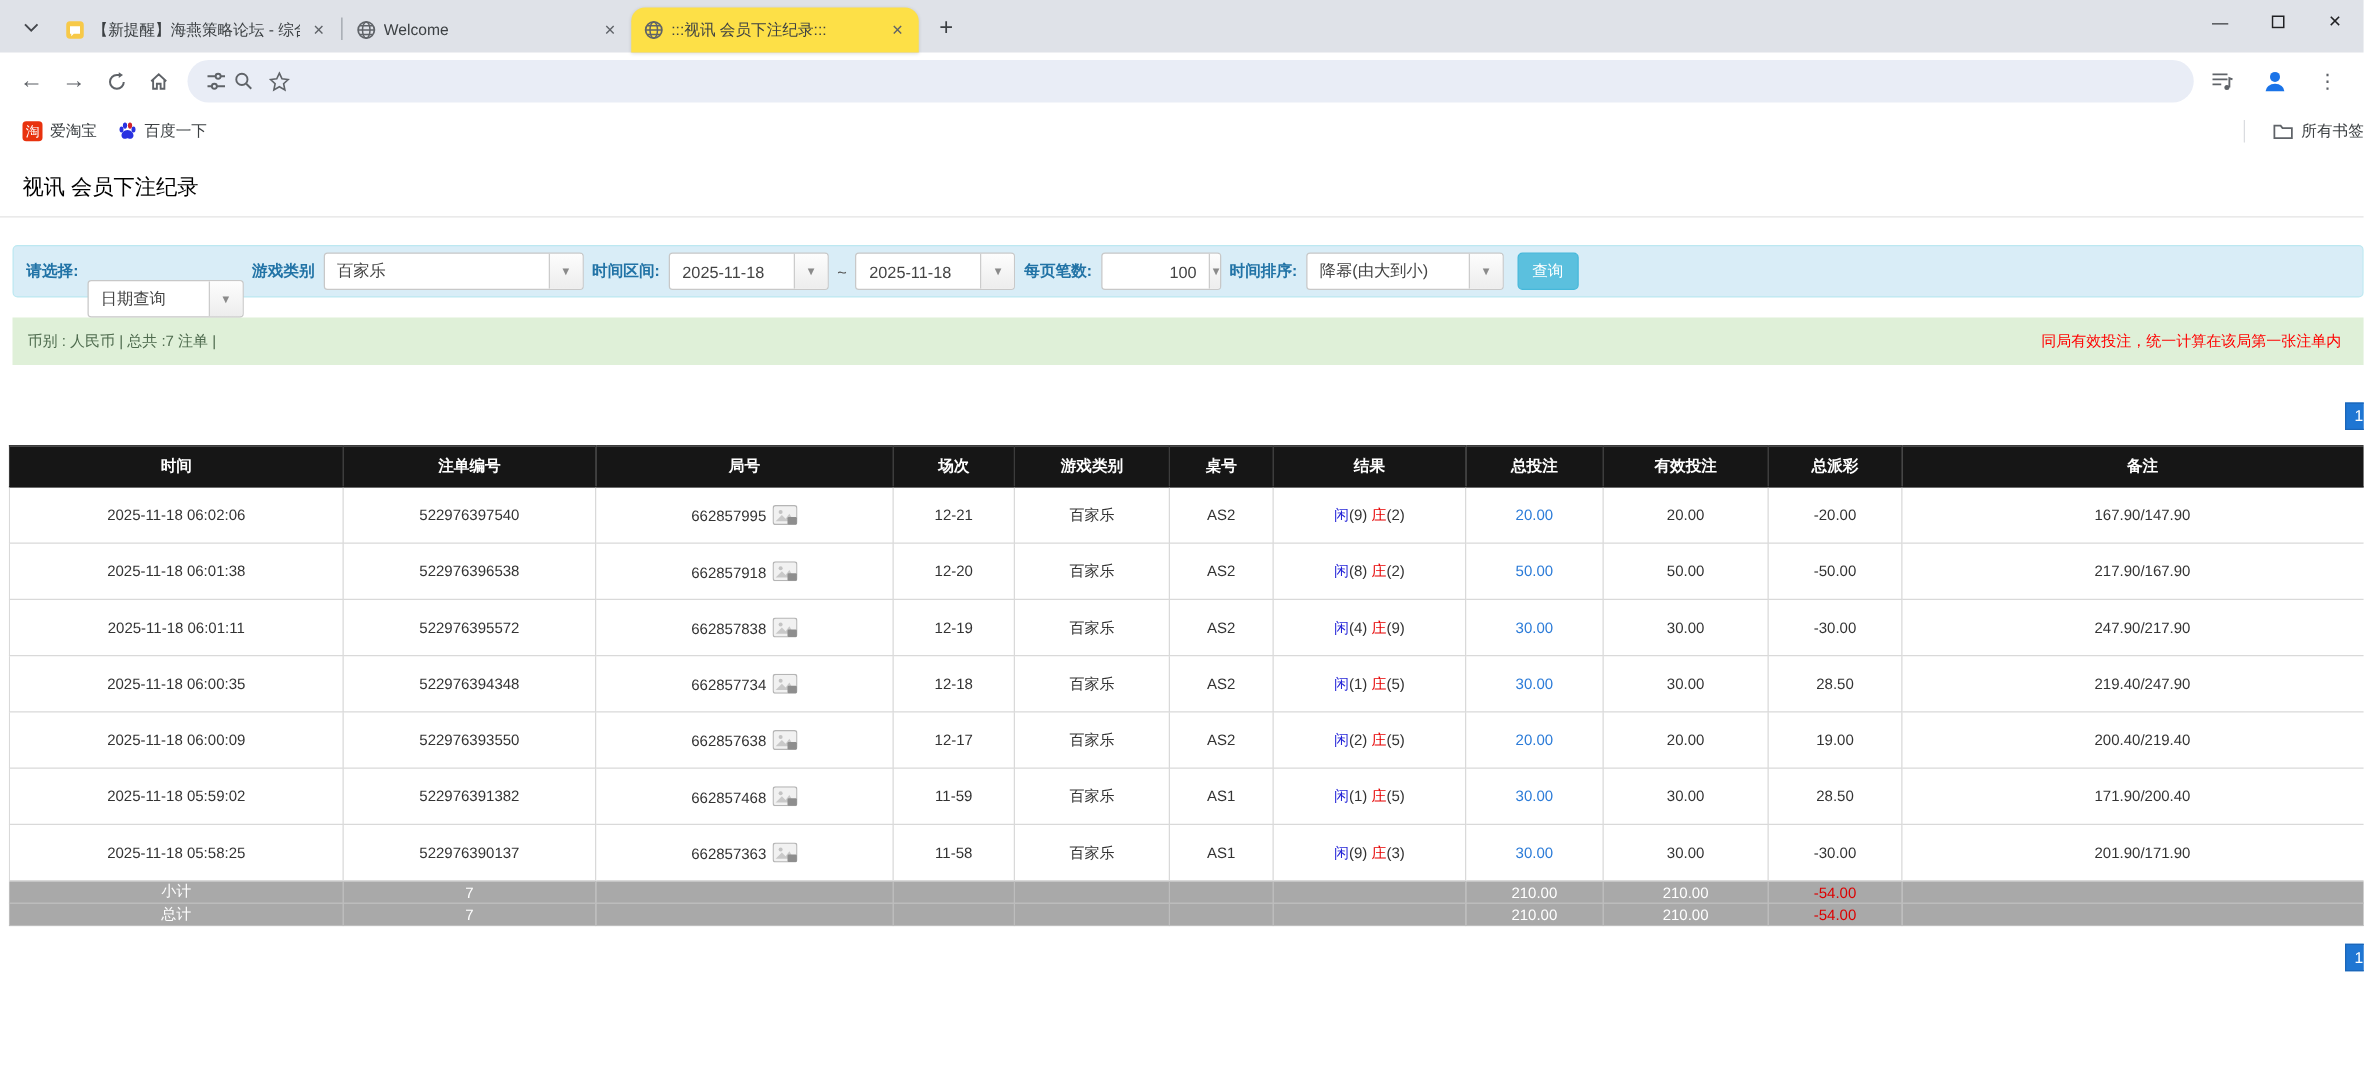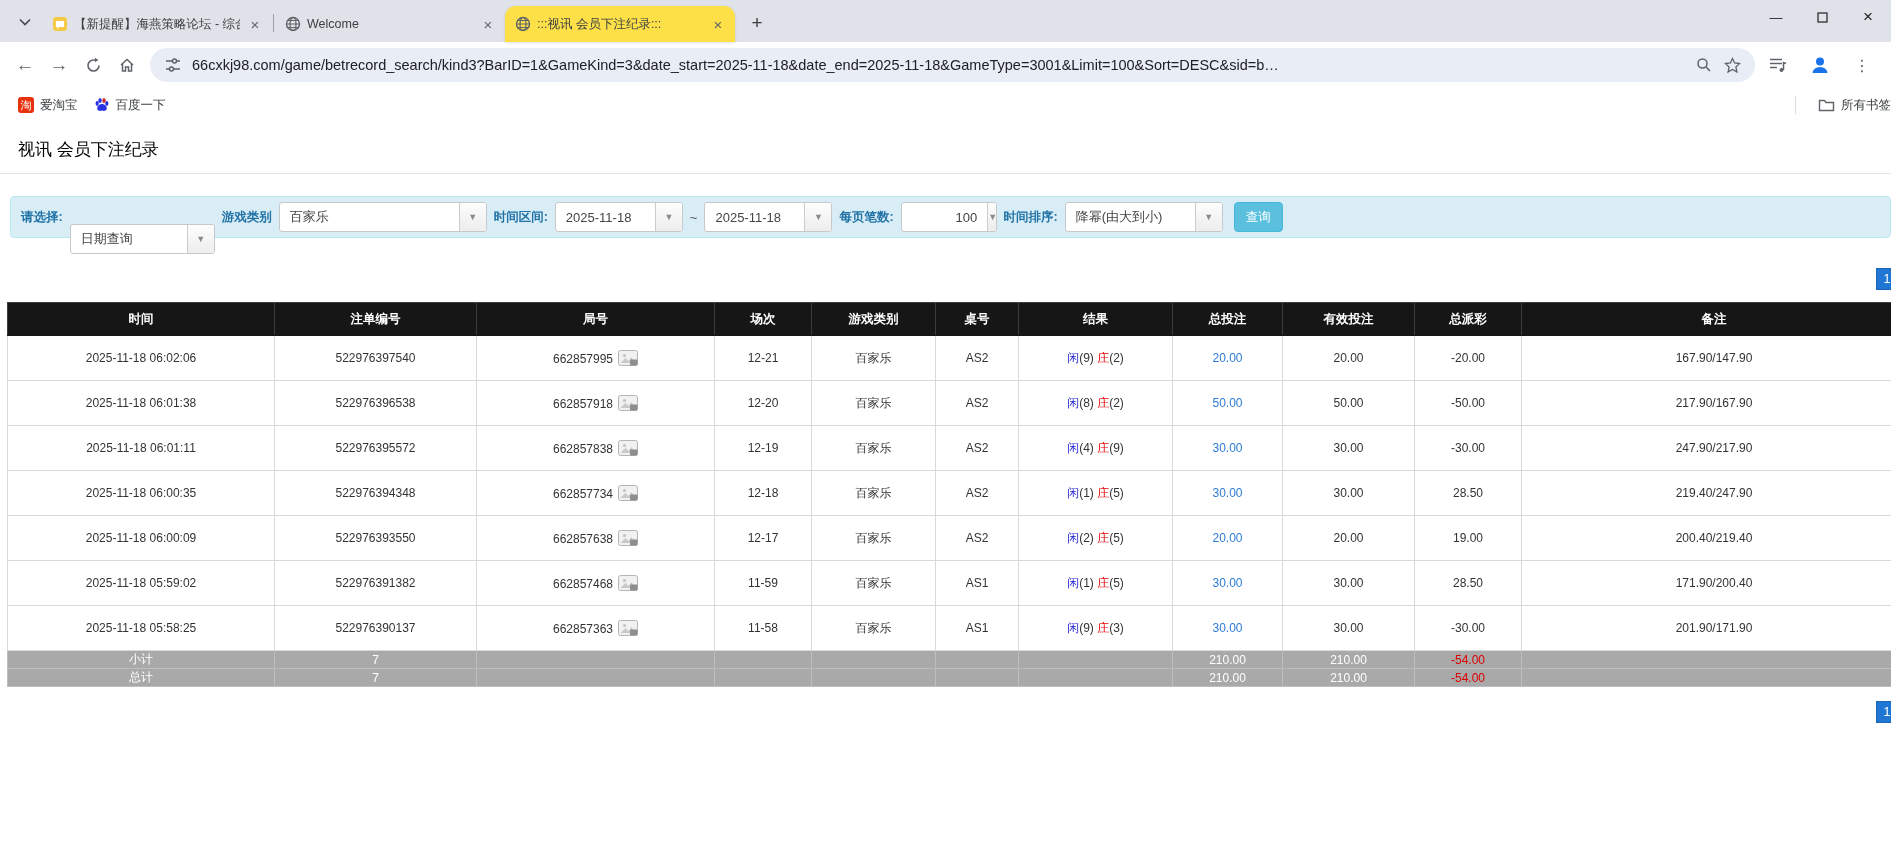--- a/index.html
+++ b/index.html
@@ -55,21 +55,21 @@
   .filterbar { margin:22px 0 0 10px; width:1881px; background:#d9edf7;
     border:1px solid #bce8f1; border-radius:4px; height:42px; display:flex;
     align-items:center; padding:0 10px; gap:7px; }
   .flabel { font-size:12.5px; font-weight:bold; color:#2173a6; white-space:nowrap; }
   .sel { display:inline-flex; align-items:center; background:#fff; border:1px solid #c8c8c8;
     border-radius:3px; height:30px; overflow:hidden; }
   .sel-text { padding:0 10px; flex:1; font-size:13px; color:#444; white-space:nowrap; }
   .sel-btn { width:27px; align-self:stretch; border-left:1px solid #ccc;
     background:linear-gradient(#fdfdfd,#ededed); color:#8a8a8a; display:flex;
     align-items:center; justify-content:center; font-size:9px; }
-  .w-datetype{width:145px;margin-top:44px;} .w-game{width:208px;} .w-date{width:128px;}
+  .w-datetype{width:125px;margin-top:44px;} .w-game{width:208px;} .w-date{width:128px;}
   .w-pp{width:96px;padding-left:44px;} .w-sort{width:158px;}
   .tilde { font-size:13px; color:#555; }
   .search-btn { background:#5bc0de; border:1px solid #46b8da; color:#fff; font-size:12.5px;
     border-radius:4px; height:30px; padding:0 11px; margin-left:4px; }
 
   .summarybar { margin:16px 0 0 10px; width:1881px; background:#dff0d8; height:38px;
     display:flex; align-items:center; justify-content:space-between; padding:0 18px 0 12px; }
   .summary-left { font-size:12px; color:#4e6b4e; }
   .summary-right { font-size:12px; color:#ff0000; }
 
@@ -171,21 +171,20 @@
   </div>
 
   <div class="omnibox">
     <span class="omni-ic">
       <svg width="16" height="16" viewBox="0 0 16 16">
           <path d="M1 4 h7 M11 4 h4 M1 12 h4 M8 12 h7" stroke="#5f6368" stroke-width="1.5"></path>
           <circle cx="9.5" cy="4" r="2" fill="none" stroke="#5f6368" stroke-width="1.5"></circle>
           <circle cx="6.5" cy="12" r="2" fill="none" stroke="#5f6368" stroke-width="1.5"></circle>
         </svg>
     </span>
-    <span class="url-text">66cxkj98.com/game/betrecord_search/kind3?BarID=1&amp;GameKind=3&amp;date_start=2025-11-18&amp;date_end=2025-11-18&amp;GameType=3001&amp;Limit=100&amp;Sort=DESC&amp;sid=b…</span>
     <span class="omni-ic">
       <svg width="16" height="16" viewBox="0 0 16 16">
           <circle cx="6.5" cy="6.5" r="4.5" fill="none" stroke="#5f6368" stroke-width="1.5"></circle>
           <path d="M10 10 L14 14" stroke="#5f6368" stroke-width="1.6"></path>
         </svg>
     </span>
     <span class="omni-ic" style="margin-left:6px;">
       <svg width="17" height="17" viewBox="0 0 17 17">
           <path d="M8.5 1.5 L10.6 6 L15.5 6.6 L11.9 10 L12.9 14.9 L8.5 12.4 L4.1 14.9 L5.1 10 L1.5 6.6 L6.4 6 Z" fill="none" stroke="#5f6368" stroke-width="1.3"></path>
         </svg>
@@ -276,20 +275,24 @@
 
     <span class="flabel">时间排序:</span>
     <div class="sel w-sort">
       <span class="sel-text">降幂(由大到小)</span>
       <span class="sel-btn">▼</span>
     </div>
 
     <button class="search-btn">查询</button>
   </div>
 
+  <div class="summarybar">
+    <span class="summary-left">币别 : 人民币 | 总共 :7 注单 |</span>
+    <span class="summary-right">同局有效投注，统一计算在该局第一张注单内</span>
+  </div>
 
   <div class="pag-row top">
     <span class="pag-box">1</span>
   </div>
 
   <div class="table-wrap">
     <table class="bets">
       <colgroup>
         <col style="width:267px">
           <col style="width:202px">

